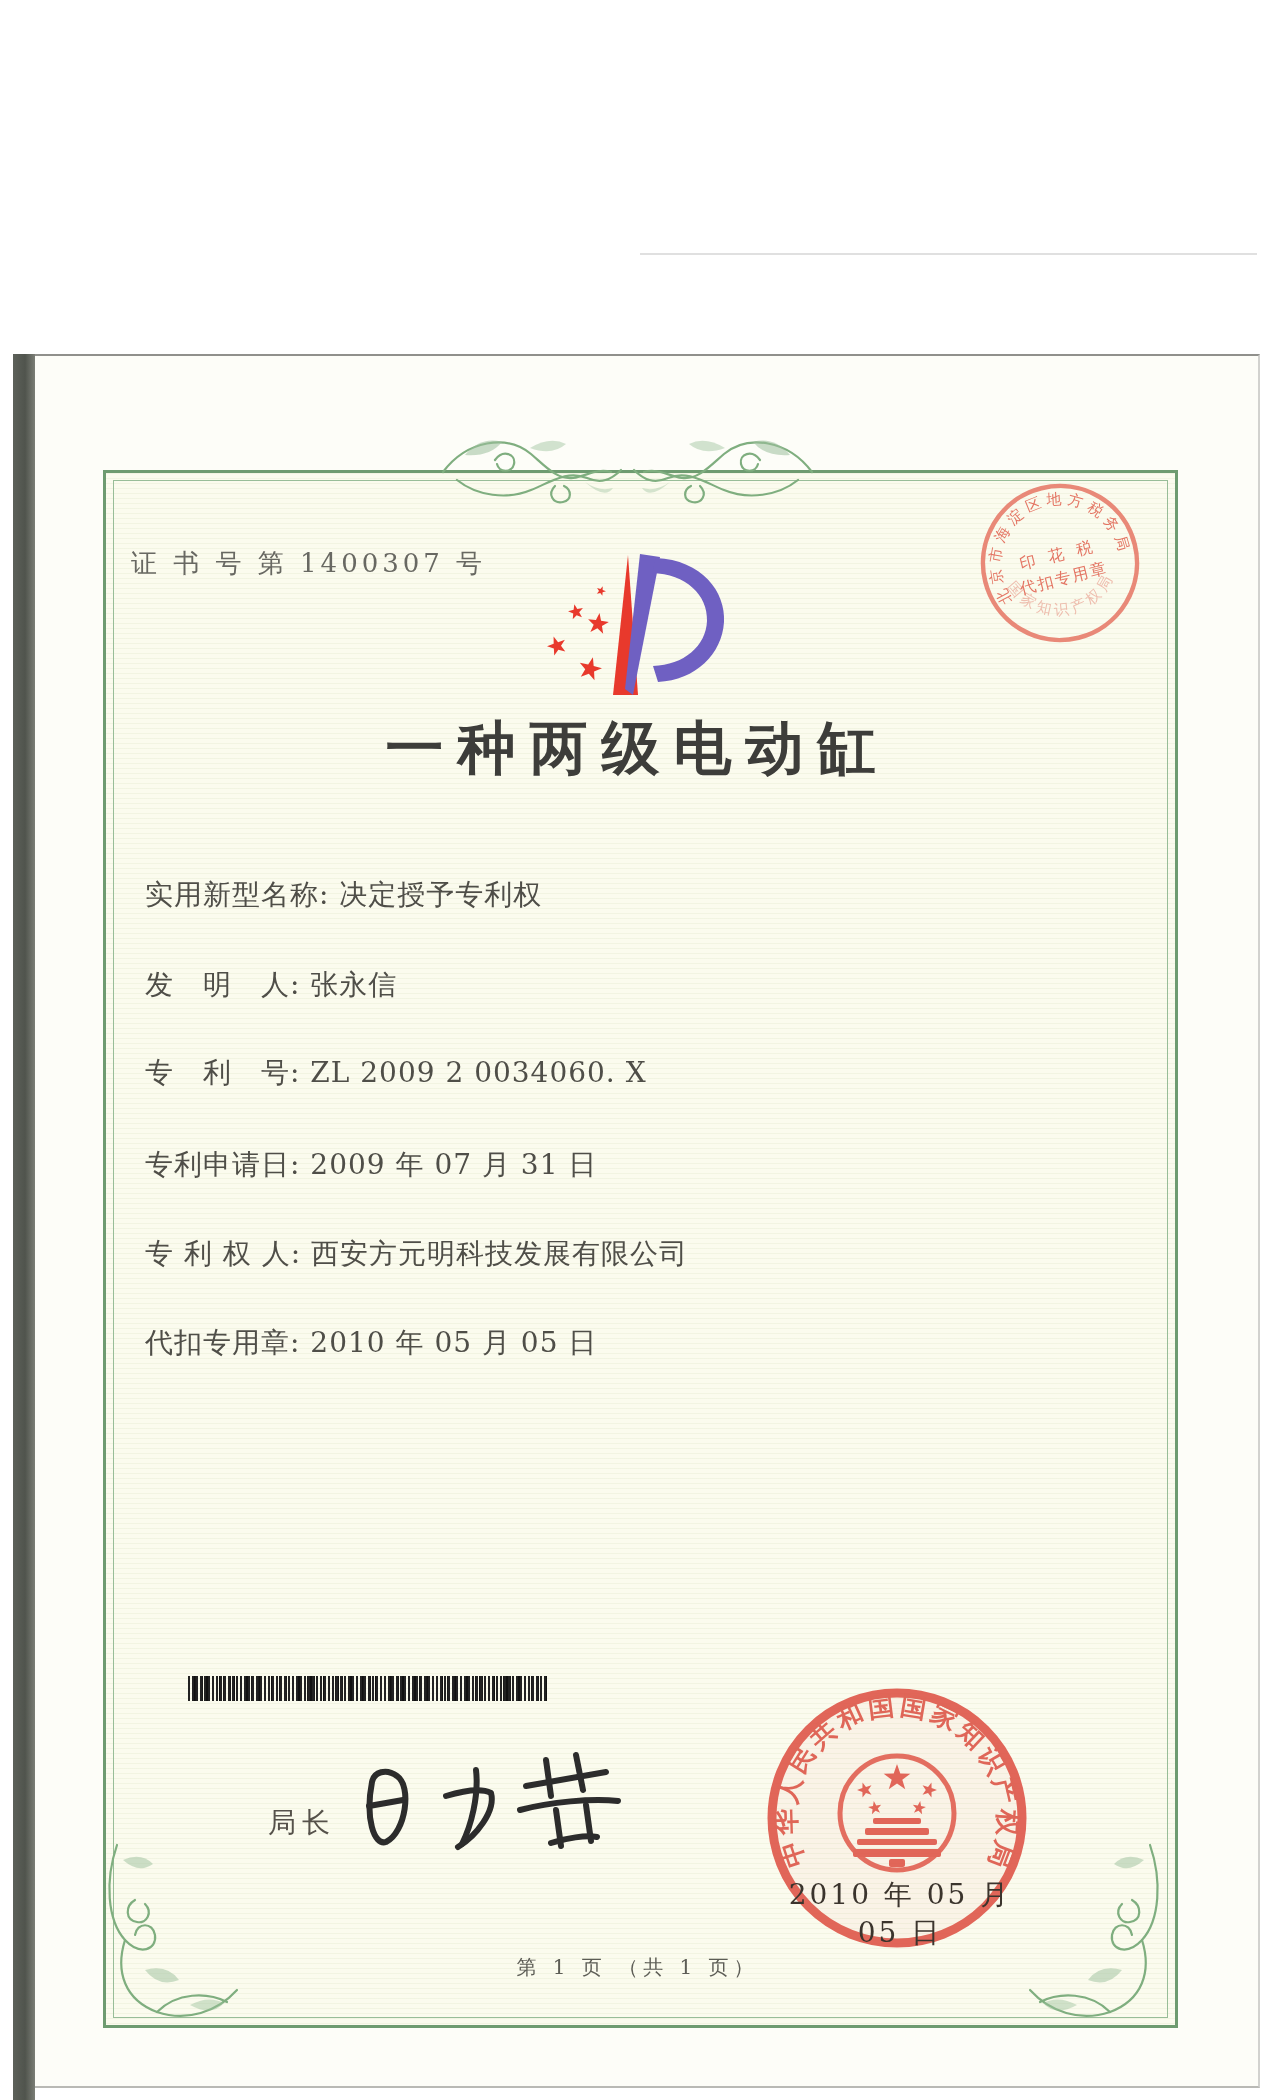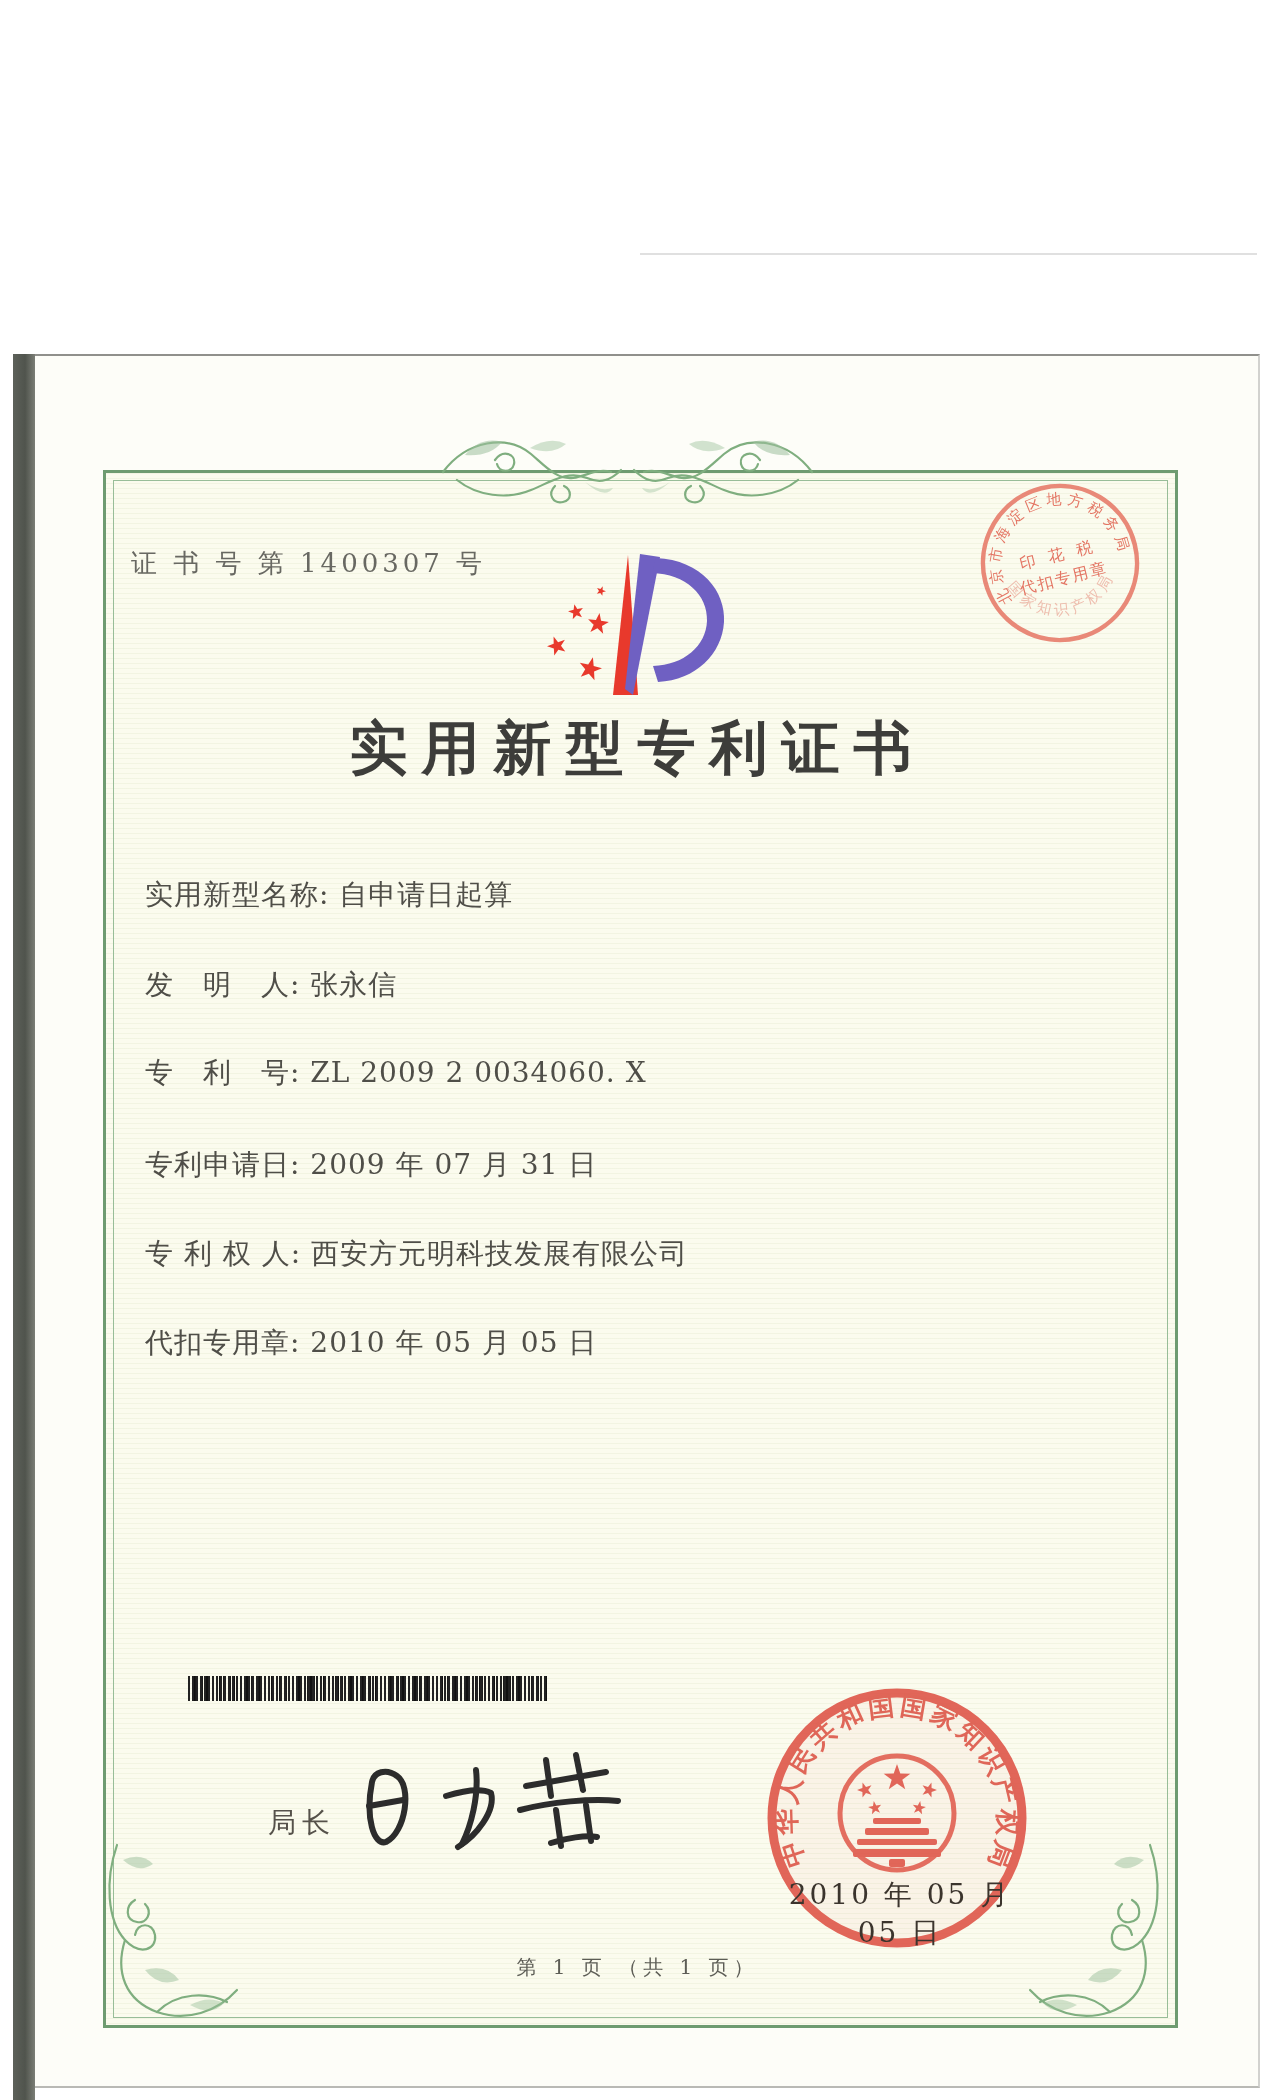--- a/index.html
+++ b/index.html
@@ -114,23 +114,23 @@
     <use href="#star" transform="translate(36,62) scale(0.8) rotate(-12)"></use>
     <use href="#star" transform="translate(58,74) scale(1.1) rotate(8)"></use>
     <use href="#star" transform="translate(17,96) scale(1.0) rotate(-20)"></use>
     <use href="#star" transform="translate(50,119) scale(1.2) rotate(14)"></use>
   </g>
   <polygon fill="#e8392c" points="88,5 98,145 73,145"></polygon>
   <polygon fill="#6f60c2" points="100,4 120,7 93,145 85,139"></polygon>
   <path fill="#6f60c2" d="M116,8 C162,10 186,42 184,72 C182,104 156,130 118,132 L113,116 C144,115 166,96 167,71 C168,45 146,24 112,23 Z"></path>
 </svg>
 
-<div class="title">实用新型专利证书</div>
+<div class="title">一种两级电动缸</div>
 
-<div class="field-row f0"><span class="field-label">实用新型名称:</span> <span>自申请日起算</span></div>
+<div class="field-row f0"><span class="field-label">实用新型名称:</span> <span>决定授予专利权</span></div>
 <div class="field-row f1"><span class="field-label">发　明　人:</span> <span>张永信</span></div>
 <div class="field-row f2"><span class="field-label">专　利　号:</span> <span>ZL 2009 2 0034060. X</span></div>
 <div class="field-row f3"><span class="field-label">专利申请日:</span> <span>2009 年 07 月 31 日</span></div>
 <div class="field-row f4"><span class="field-label">专 利 权 人:</span> <span>西安方元明科技发展有限公司</span></div>
 <div class="field-row f5"><span class="field-label">代扣专用章:</span> <span>2010 年 05 月 05 日</span></div>
 
 <div class="body-text">
 </div>
 
 <div class="barcode"></div>

